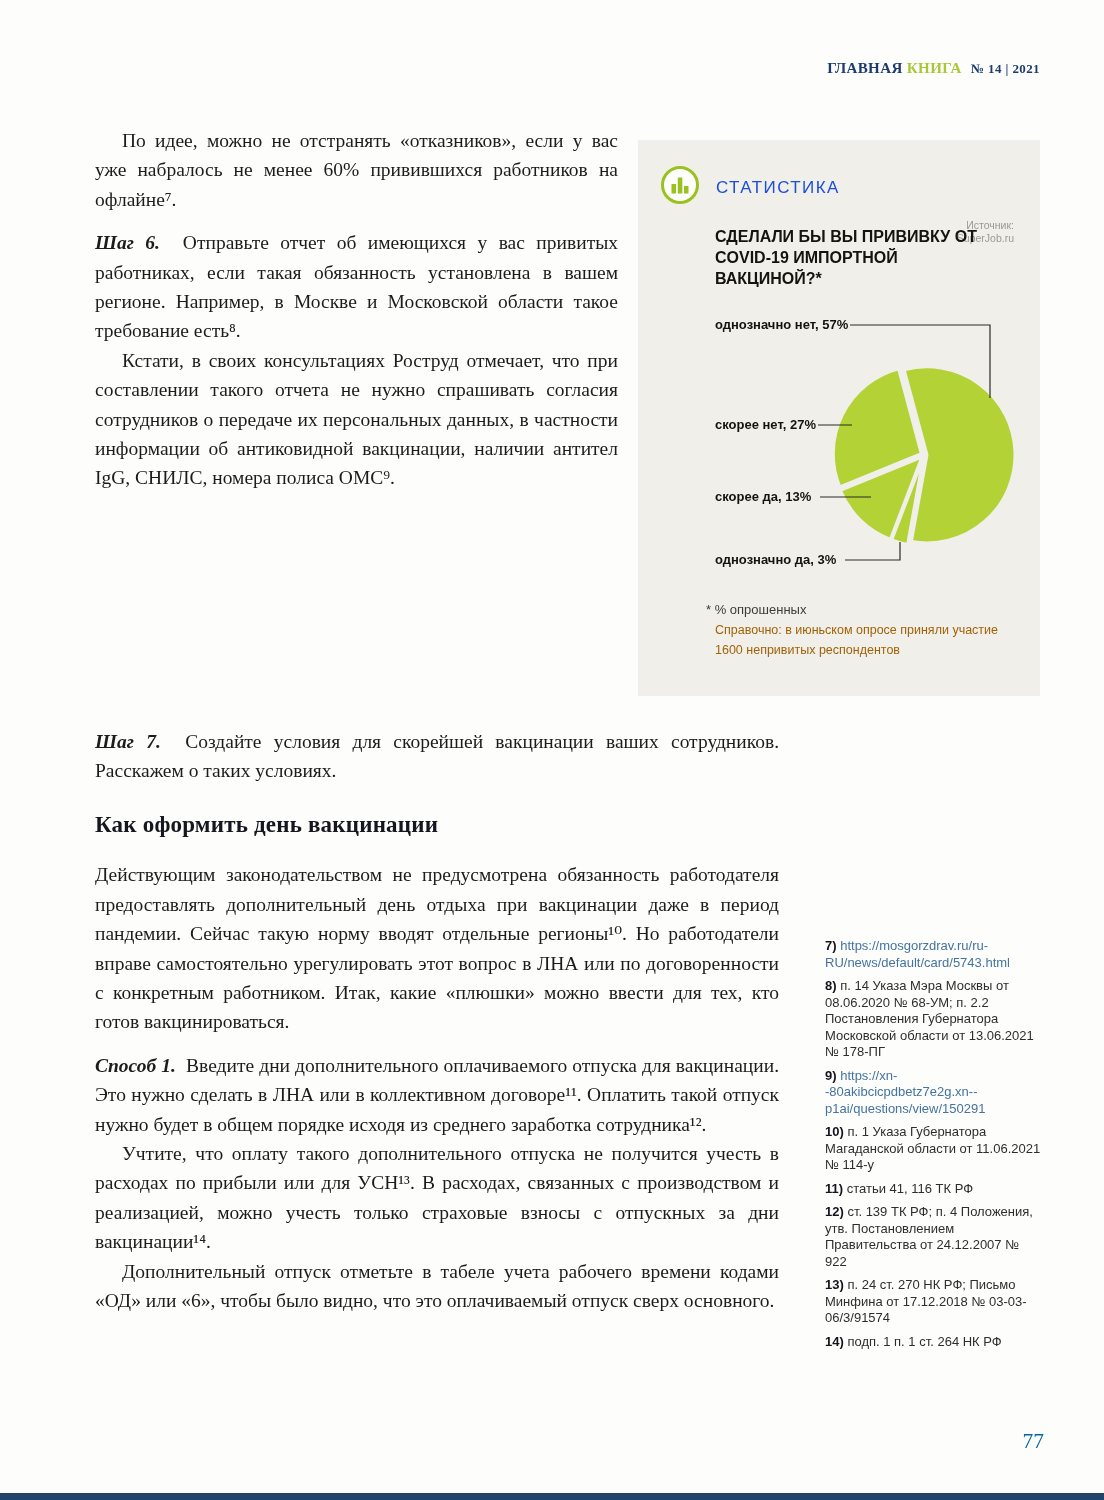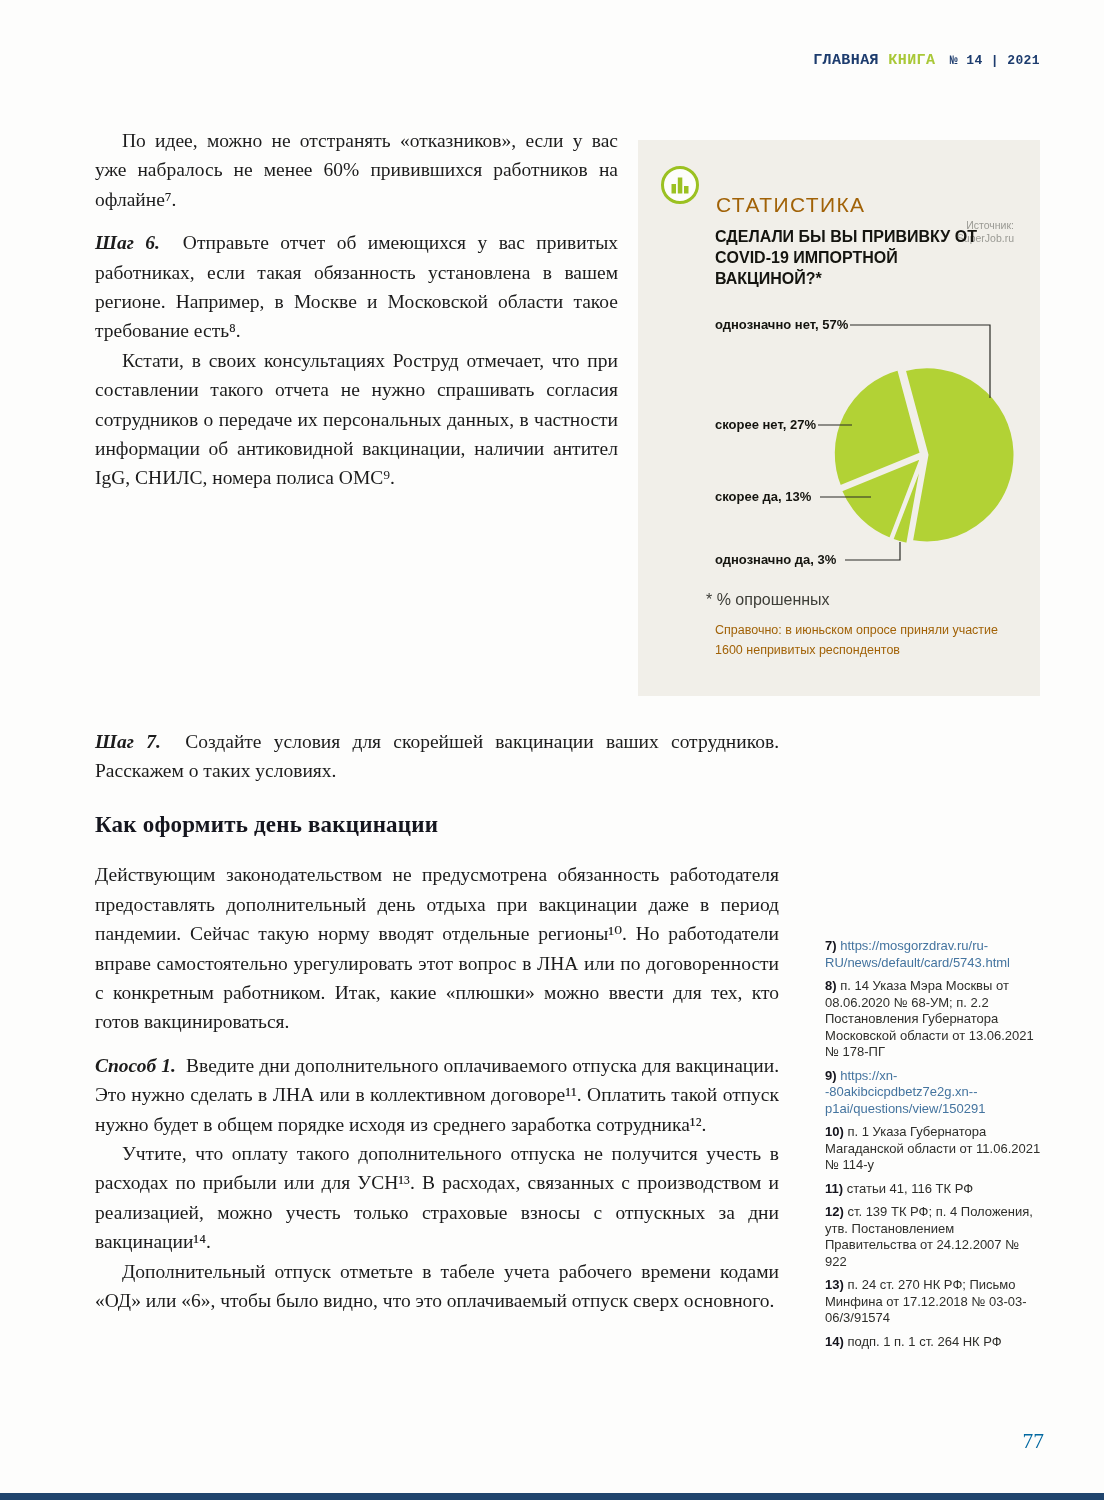--- a/index.html
+++ b/index.html
@@ -1,52 +1,52 @@
 <!DOCTYPE html>
 <html lang="ru"><head>
 <meta charset="utf-8">
 <style>
   * { margin:0; padding:0; box-sizing:border-box; }
   html,body { background:#ffffff; }
   .page { position:relative; width:1104px; height:1500px; background:#fdfdfc;
           font-family:"Liberation Serif","DejaVu Serif",serif; overflow:hidden; }
 
   
-  .masthead { position:absolute; top:52px; right:64px;
-              font-family:Liberation Mono, monospace;
+  .masthead { position:absolute; top:60px; right:64px;
+              font-family:Liberation Serif, serif;
               font-weight:bold; font-size:15px; letter-spacing:.4px; color:#1d3c6e; white-space:nowrap; }
   .brand-secondary { color:#a9c838; }
   .issue { font-size:13px; margin-left:5px; }
 
   
   .text-col { position:absolute; font-size:19.5px; line-height:29.4px; color:#1c1c1c;
               text-align:justify; hyphens:auto; }
   #col-left { left:95px; top:126px; width:523px; }
   #step7    { left:95px; top:727px; width:684px; }
   #section  { left:95px; top:810px; width:684px; }
   .body-p.indent { text-indent:27px; }
   .body-p.space  { margin-top:14px; }
   .lead { font-weight:bold; font-style:italic; }
   .section-heading { font-size:23px; font-weight:bold; color:#15161e; margin-bottom:21px;
                      letter-spacing:.2px; text-align:left; }
 
   
   .infobox { position:absolute; left:638px; top:140px; width:402px; height:556px;
              background:#f1efe9; font-family:"Liberation Sans","DejaVu Sans",sans-serif; }
   .stat-icon { position:absolute; left:22px; top:25px; width:40px; height:40px; }
-  .ib-label { position:absolute; left:78px; top:38px; font-size:21px; letter-spacing:1.4px; color:#a16207;margin-top:15px; }
+  .ib-label { position:absolute; left:78px; top:38px; font-size:17px; letter-spacing:1.4px; color:#1d4ed8; }
   .ib-source { position:absolute; right:26px; top:31px; font-size:10.5px; line-height:13px;
                color:#9a9a94; text-align:right;margin-top:48px; }
   .ib-source span { display:block; }
   .ib-title { position:absolute; left:77px; top:86px; width:268px; font-size:16px; line-height:21px;
               color:#14140f; font-weight:bold; }
   .chart-svg { position:absolute; left:0; top:0; width:402px; height:556px; }
   .leaders polyline { fill:none; stroke:#2a2a26; stroke-width:1.2; }
   .pie-label { position:absolute; left:77px; font-size:13px; font-weight:bold; color:#14140f; white-space:nowrap; }
-  .ib-foot { position:absolute; left:68px; top:451px; font-size:16px; color:#3d3d37; }
+  .ib-foot { position:absolute; left:68px; top:462px; font-size:13px; color:#3d3d37; }
   .ib-note { position:absolute; left:77px; top:480px; width:302px; font-size:12.5px; line-height:20px; color:#a16207; }
 
   
   #footnotes { position:absolute; left:825px; top:938px; width:219px;
                font-family:"Liberation Sans","DejaVu Sans",sans-serif;
                font-size:13px; line-height:16.5px; color:#2e2e2a; }
   .footnote { margin-bottom:7px; }
   .fn-num { font-weight:bold; color:#14141c; }
   .fn-link { color:#44749f; overflow-wrap:anywhere; cursor:pointer; }
 

